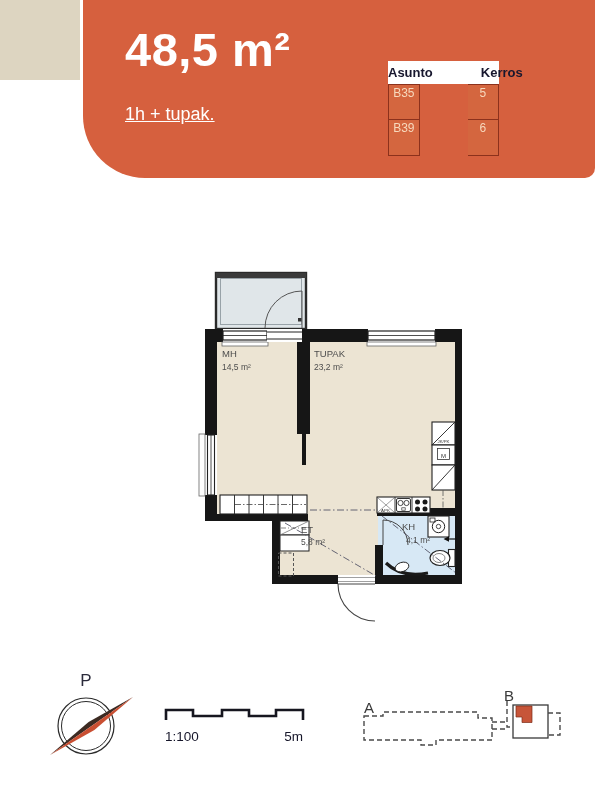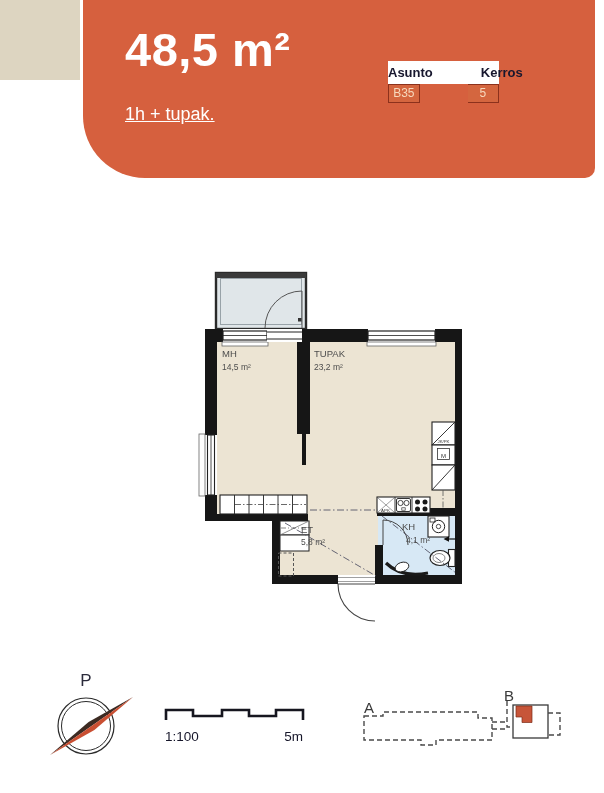--- a/index.html
+++ b/index.html
@@ -10,21 +10,21 @@
   .banner{position:absolute;left:83px;top:0;width:512px;height:178px;background:#d6603e;
           border-radius:0 0 10px 62px;}
   .area-title{position:absolute;left:42px;top:22px;font-size:47px;font-weight:bold;color:#ffffff;
               letter-spacing:0.5px;}
   .type-subtitle{position:absolute;left:42px;top:104px;font-size:18px;color:#ffffff;text-decoration:underline;}
   .apt-table{position:absolute;left:305px;top:61px;width:111px;font-size:12px;}
   .apt-table .tr{display:flex;gap:48px;}
   .apt-table .td{box-sizing:border-box;text-align:center;}
   .apt-table .tr.head{background:#ffffff;height:23px;}
   .apt-table .tr.head .td{width:55.5px;line-height:23px;font-weight:bold;font-size:13px;color:#17172e;}
-  .apt-table .tr.body .td{width:55.5px;height:19px;line-height:17px;color:#f7d9bd;
+  .apt-table .tr.body .td{width:55.5px;height:36px;line-height:17px;color:#f7d9bd;
         background:#d4663f;border:1.5px solid #8c311c;}
   .apt-table .tr.body .td + .td{border-left:none;}
   .apt-table .tr.body.r2 .td{border-top:none;}
   svg text{font-family:"Liberation Sans",sans-serif;}
 </style>
 </head>
 <body>
 
 <div class="page">
 
@@ -35,20 +35,24 @@
     <div class="type-subtitle">1h + tupak.</div>
 
     <div class="apt-table">
       <div class="tr head">
         <div class="td">Asunto</div>
         <div class="td">Kerros</div>
       </div>
       <div class="tr body r1">
         <div class="td">B35</div>
         <div class="td">5</div>
+      </div>
+      <div class="tr body r2">
+        <div class="td">B39</div>
+        <div class="td">6</div>
       </div>
     </div>
   </div>
 
   <svg style="position:absolute;left:195px;top:262px" width="275" height="370" viewBox="0 0 275 370">
 
     <g>
       <rect x="21" y="11" width="90" height="56" fill="#e0e6e9" stroke="#2a2a2a" stroke-width="2.4"></rect>
       <rect x="21" y="11" width="90" height="5" fill="#3a3a3a"></rect>
       <rect x="25.5" y="16.5" width="81" height="46" fill="none" stroke="#98a2a8" stroke-width="1"></rect>

